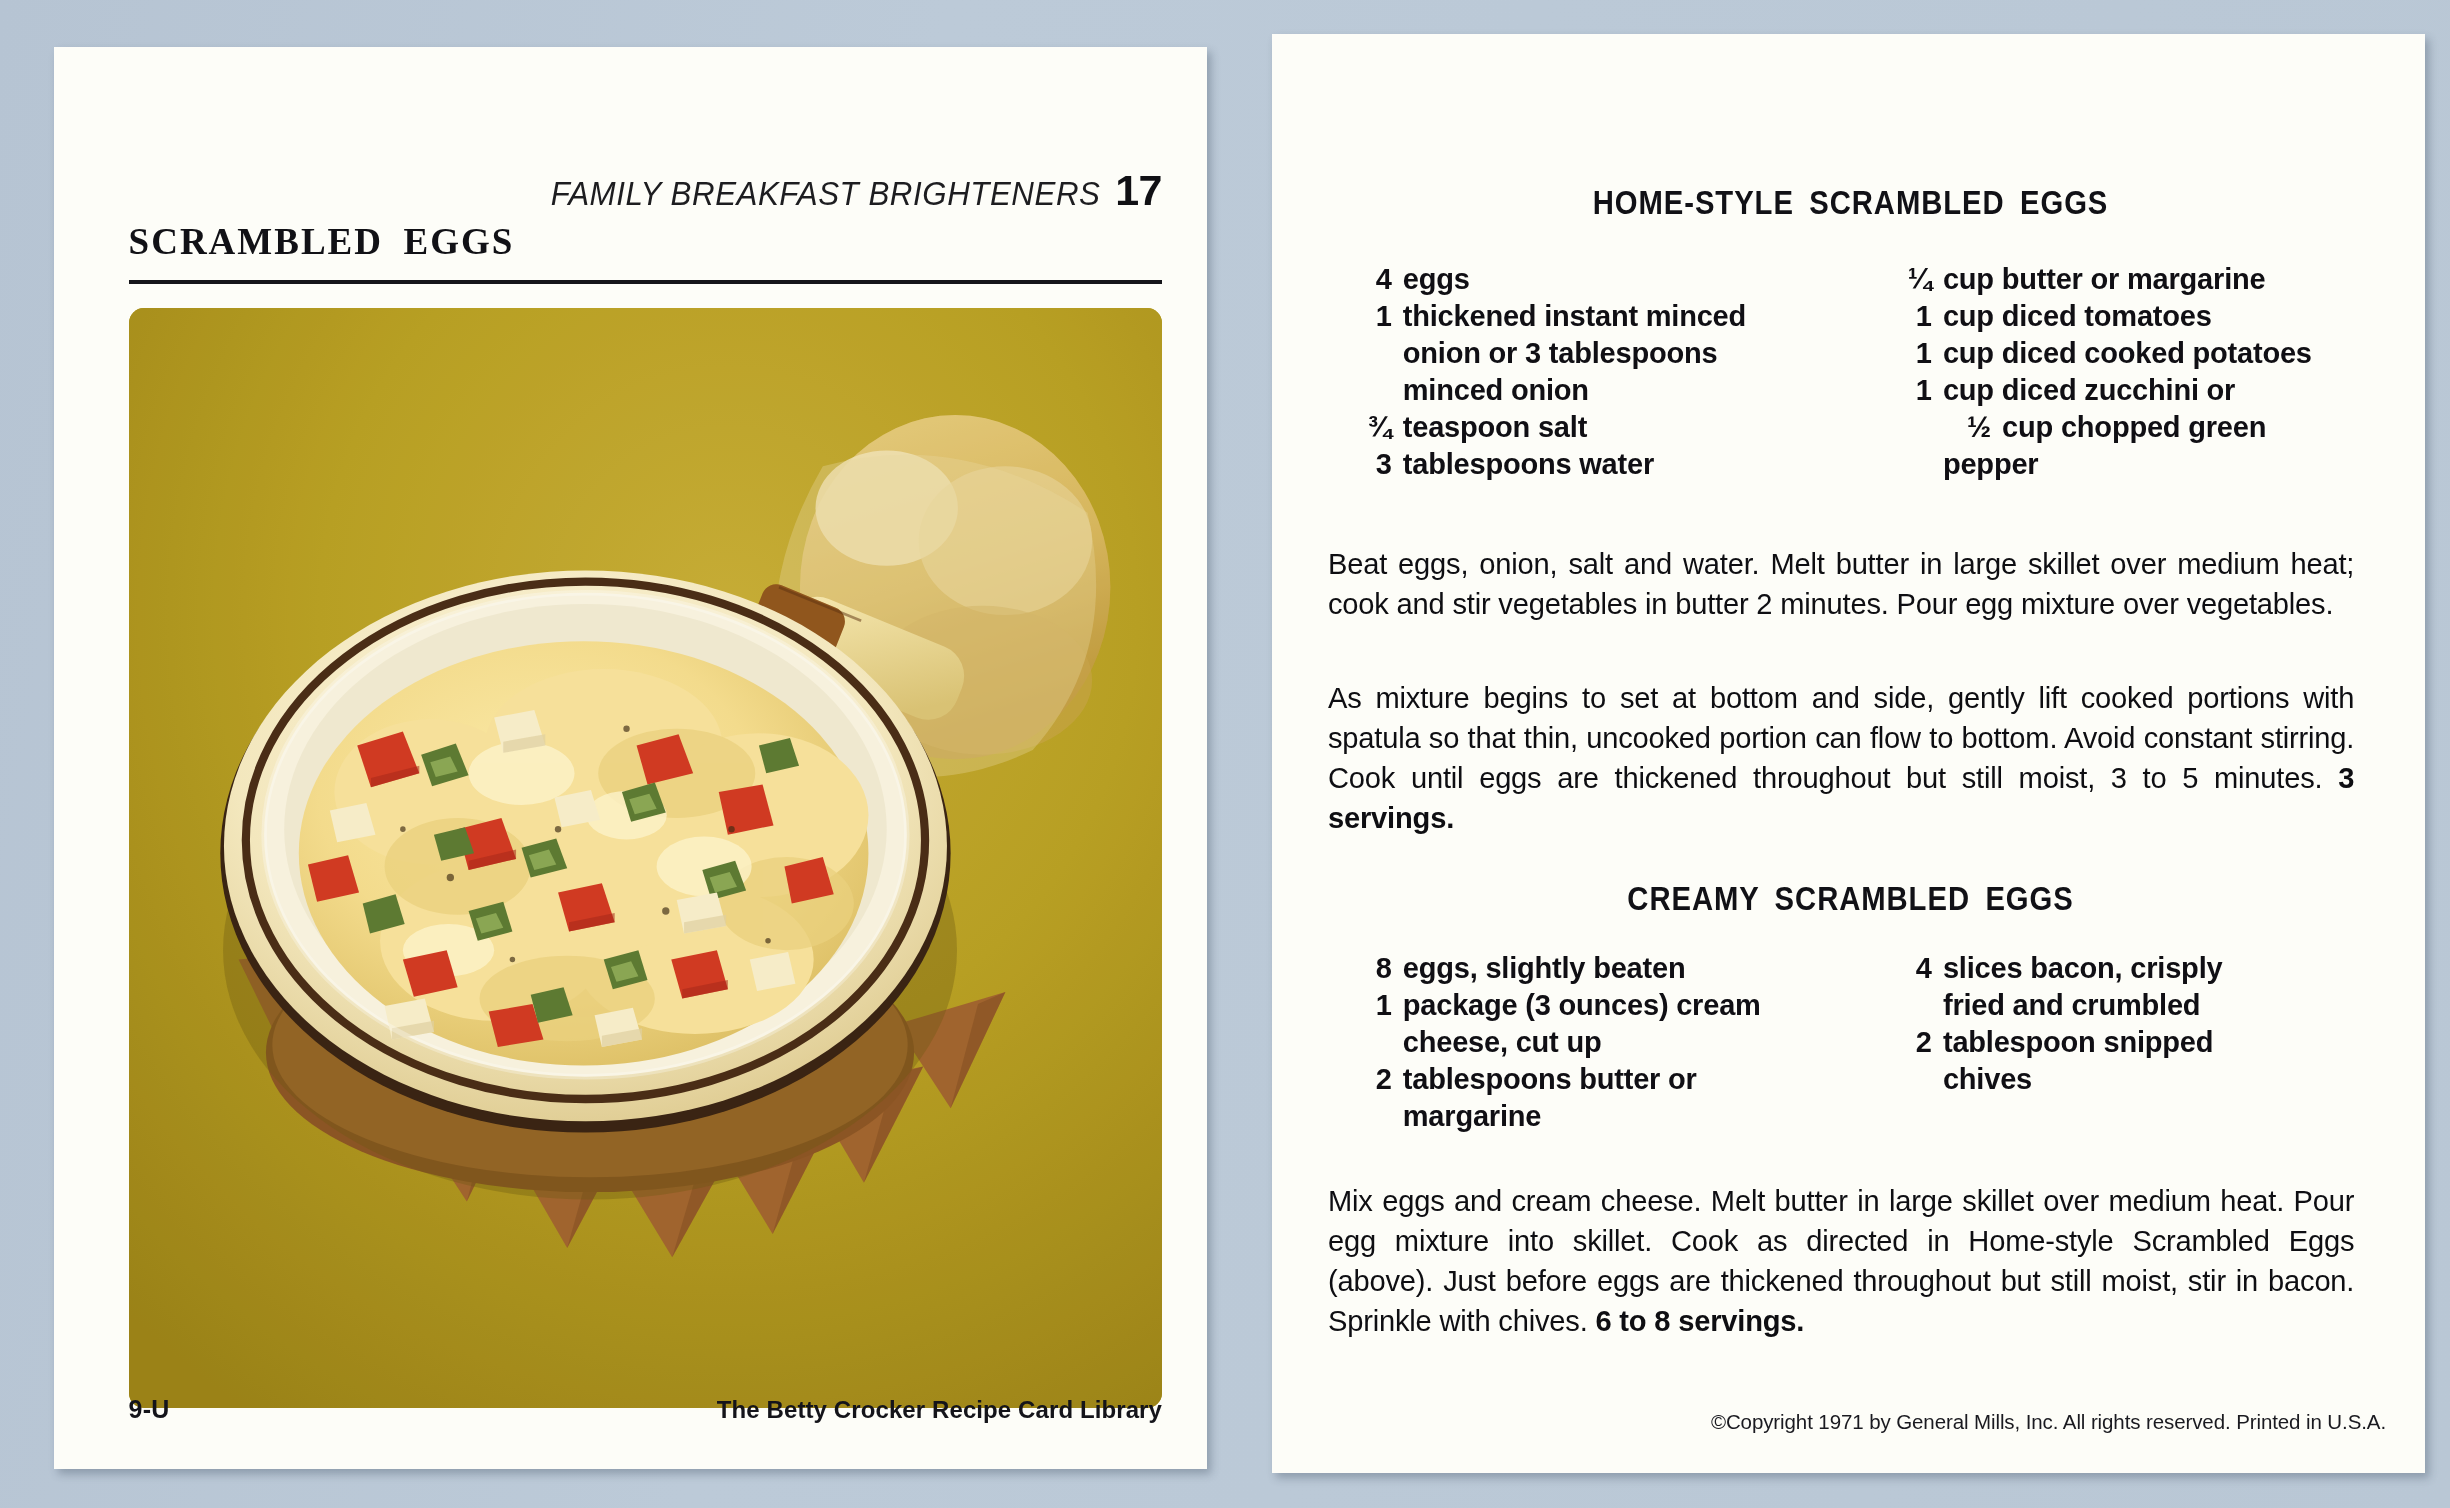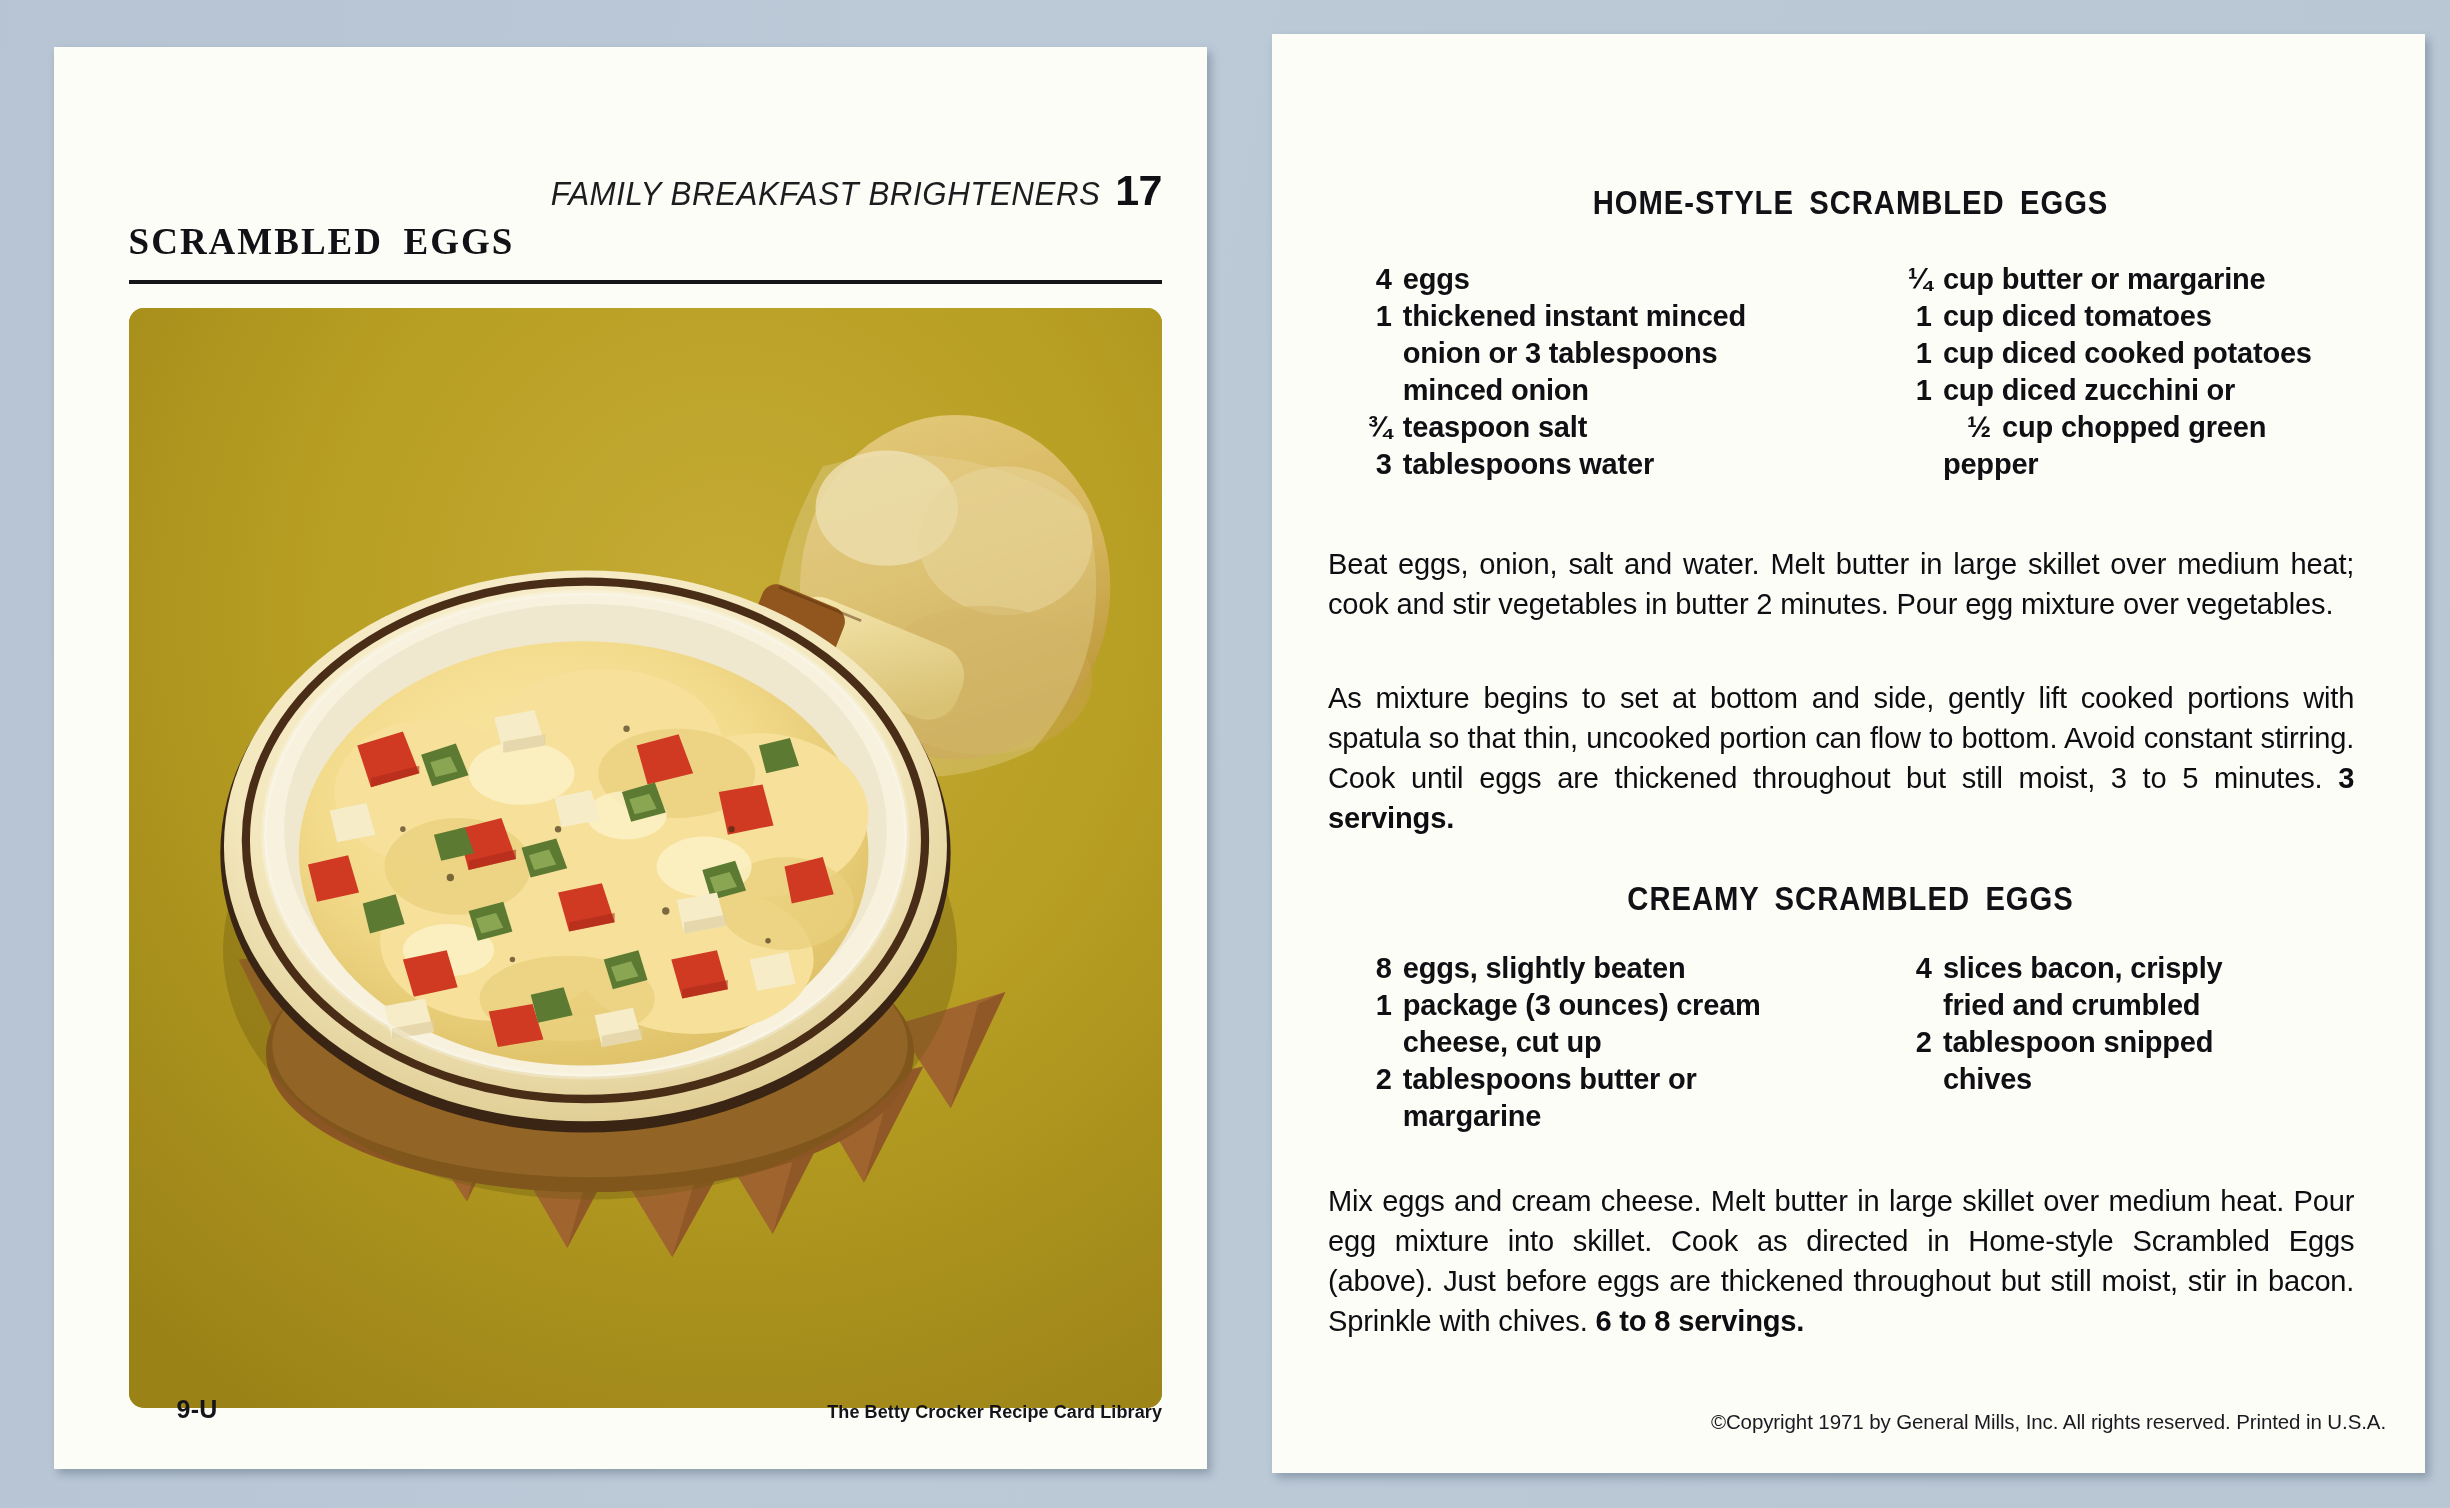--- a/index.html
+++ b/index.html
@@ -98,26 +98,25 @@
     display: flex;
     align-items: baseline;
     justify-content: space-between;
   }
   .card-code {
     font-family: "Liberation Sans", sans-serif;
     font-weight: 700;
     font-size: 25px;
     color: #14141a;
     letter-spacing: 0.2px;
-    margin-left: 48px;
   }
   .library-line {
     font-family: "Liberation Sans", sans-serif;
     font-weight: 700;
-    font-size: 18px;
+    font-size: 24px;
     color: #14141a;
     letter-spacing: 0.1px;
   }
 
   
   .back-inner {
     position: absolute;
     left: 43px; right: 39px; top: 0; bottom: 0;
   }
   .recipe-heading {

